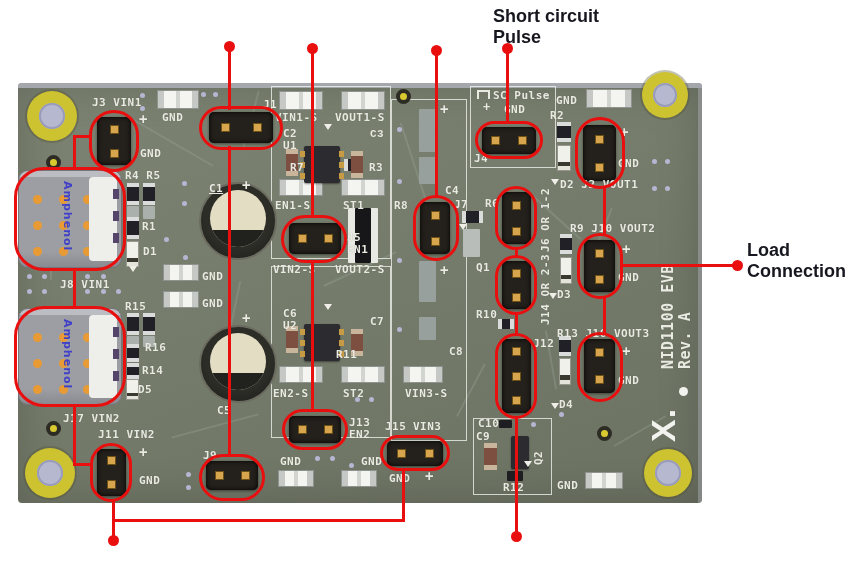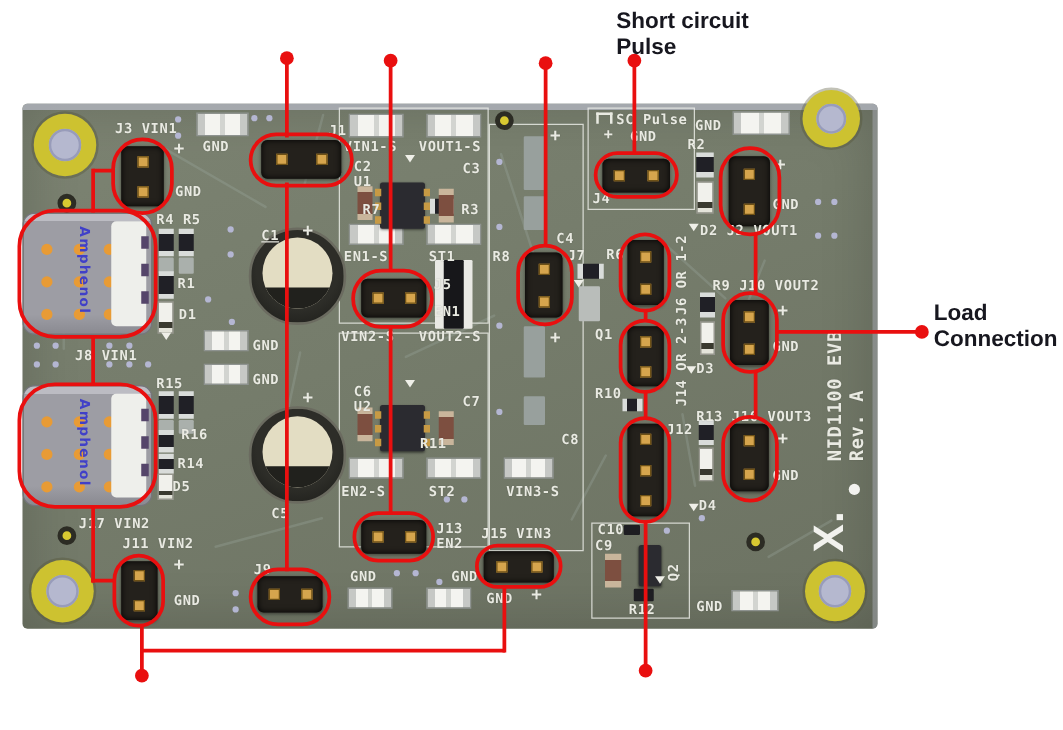--- a/index.html
+++ b/index.html
@@ -334,26 +334,26 @@
       <div class="tri" style="left: 459px; top: 224px;"></div>
       <div class="silk" style="left: 92px; top: 96px;">J3 VIN1</div>
       <div class="silk" style="left: 139px; top: 111px; font-size: 14px;">+</div>
       <div class="silk" style="left: 140px; top: 147px;">GND</div>
       <div class="silk" style="left: 162px; top: 111px;">GND</div>
       <div class="silk" style="left: 263px; top: 98px;">J1</div>
       <div class="silk" style="left: 275px; top: 111px;">VIN1-S</div>
       <div class="silk" style="left: 335px; top: 111px;">VOUT1-S</div>
       <div class="silk" style="left: 283px; top: 127px;">C2</div>
       <div class="silk" style="left: 283px; top: 139px;">U1</div>
-      <div class="silk" style="left: 370px; top: 128px;">C3</div>
+      <div class="silk" style="left: 370px; top: 128px; font-family: Liberation Mono, monospace;">C3</div>
       <div class="silk" style="left: 290px; top: 161px;">R7</div>
       <div class="silk" style="left: 369px; top: 161px;">R3</div>
       <div class="silk" style="left: 275px; top: 199px;">EN1-S</div>
       <div class="silk" style="left: 343px; top: 199px;">ST1</div>
-      <div class="silk" style="left: 347px; top: 221px;">J5</div>
+      <div class="silk" style="left: 347px; top: 231px;">J5</div>
       <div class="silk" style="left: 347px; top: 243px;">EN1</div>
       <div class="silk" style="left: 394px; top: 199px;">R8</div>
       <div class="silk" style="left: 440px; top: 101px; font-size: 14px;">+</div>
       <div class="silk" style="left: 445px; top: 184px;">C4</div>
       <div class="silk" style="left: 454px; top: 198px;">J7</div>
       <div class="silk" style="left: 485px; top: 197px;">R6</div>
       <div class="silk" style="left: 476px; top: 261px;">Q1</div>
       <div class="silk" style="left: 476px; top: 308px;">R10</div>
       <div class="silk" style="left: 440px; top: 262px; font-size: 14px;">+</div>
       <div class="silk" style="left: 449px; top: 345px;">C8</div>

